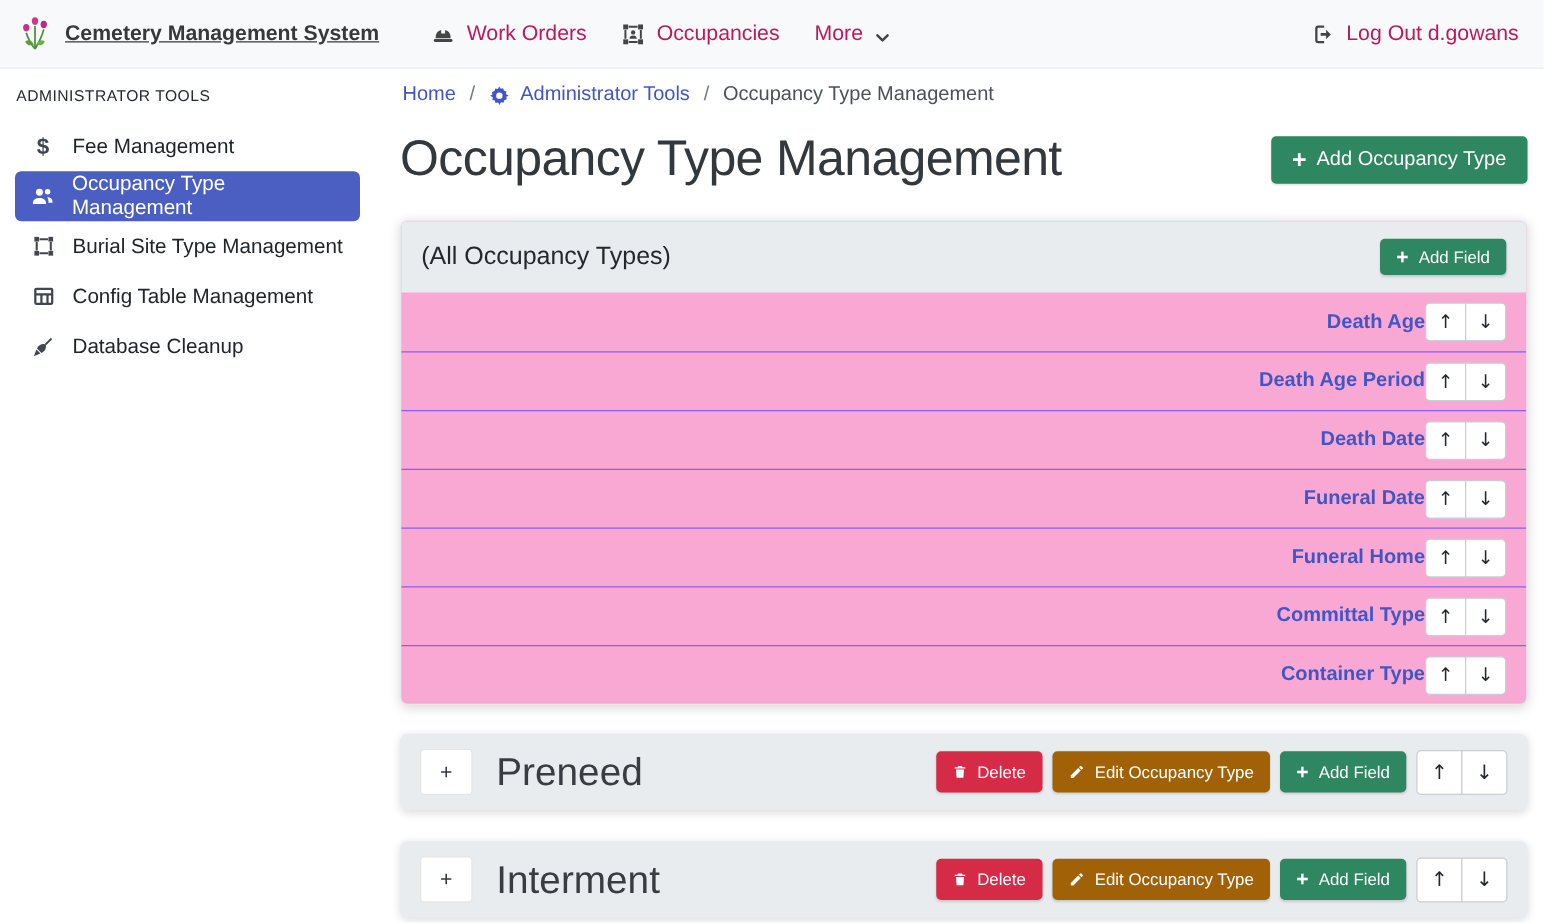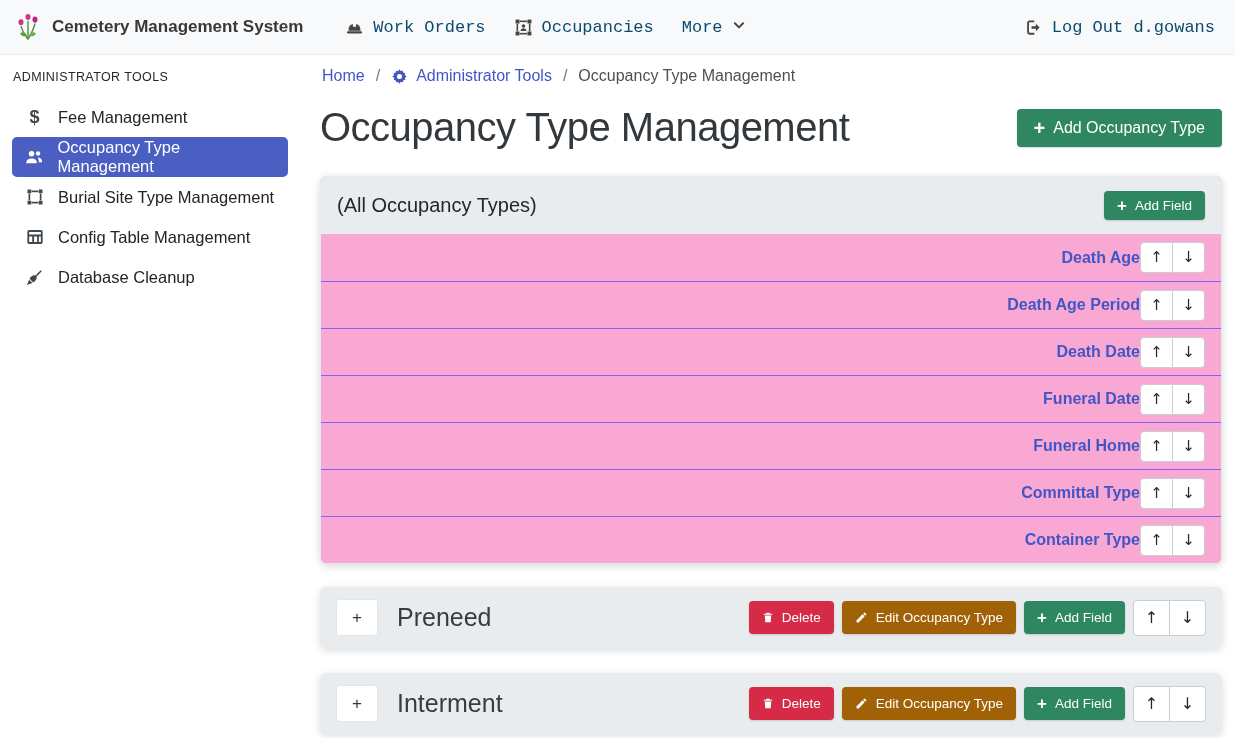--- a/index.html
+++ b/index.html
@@ -6,23 +6,23 @@
   html,body { width:1235px; height:738px; overflow:hidden; }
   body {
     font-family: "Liberation Sans", sans-serif;
     background:#fff; color:#212529;
   }
   
   .navbar {
     height:55px; background:#f8f9fa; border-bottom:1px solid #ededee;
     display:flex; align-items:center; padding:0 20px 0 14px;
   }
-  .brand { display:flex; align-items:center; gap:10px; font-size:17px; font-weight:700; color:#383838; margin-right:28px; cursor:pointer;}
+  .brand { display:flex; align-items:center; gap:10px; font-size:17px; font-weight:700; color:#383838; margin-right:28px; cursor:pointer;text-decoration:underline;}
   .brand svg { display:block; }
-  .nav-item { display:flex; align-items:flex-start; gap:9px; font-size:17px; color:#0c4a6e; margin:0 14px; cursor:pointer;font-family:Liberation Mono, monospace; }
+  .nav-item { display:flex; align-items:flex-end; gap:9px; font-size:17px; color:#be185d; margin:0 14px; cursor:pointer; }
   .nav-item .nicon { display:flex; color:#454545; }
   .logout { margin-left:auto; margin-right:0; }
   
   .layout { display:flex; height:683px; }
   .sidebar { width:300px; flex-shrink:0; padding-top:6px; }
   .sidebar-heading { font-size:12.5px; color:#25292d; letter-spacing:.4px; padding:9px 13px 13px; }
   .sidebar-item {
     display:flex; align-items:center; gap:13px; height:40px;
     margin:0 12px; padding:0 12px; border-radius:5px;
     font-size:16.5px; color:#212529; cursor:pointer;
@@ -80,21 +80,21 @@
   .arrow-btn.lg { width:37px; height:36px; font-size:16px; }
   
   .type-section {
     background:#e9ecef; border-radius:6px; box-shadow:0 2px 8px rgba(0,0,0,.14);
     padding:12px 16px; display:flex; align-items:center; margin-bottom:25px;
   }
   .expand-btn {
     width:42px; height:37px; background:#fff; border:1px solid #e3e6e9; border-radius:3px;
     font-size:17px; color:#33383d; cursor:pointer; font-family:inherit;
   }
-  .section-title { font-size:25px; font-weight:400; color:#383d42; margin-left:19px; }
+  .section-title { font-size:31px; font-weight:400; color:#383d42; margin-left:19px; }
   .section-actions { margin-left:auto; display:flex; align-items:center; gap:8px; }
 </style>
 </head>
 <body>
 
 <header class="navbar">
   <div class="brand">
     <span>
       <svg width="28" height="30" viewBox="0 0 32 34">
         <path d="M8 16 C10 23 13 27 16 31" stroke="#4a8f3c" stroke-width="1.6" fill="none"></path>

